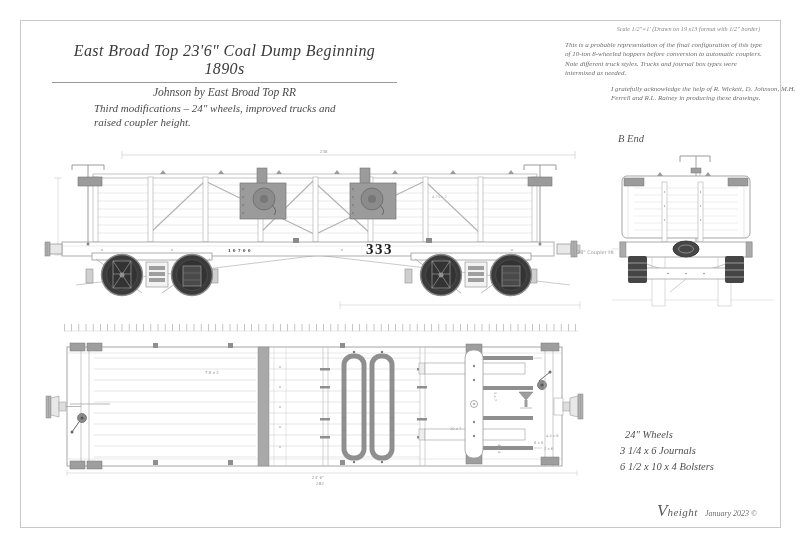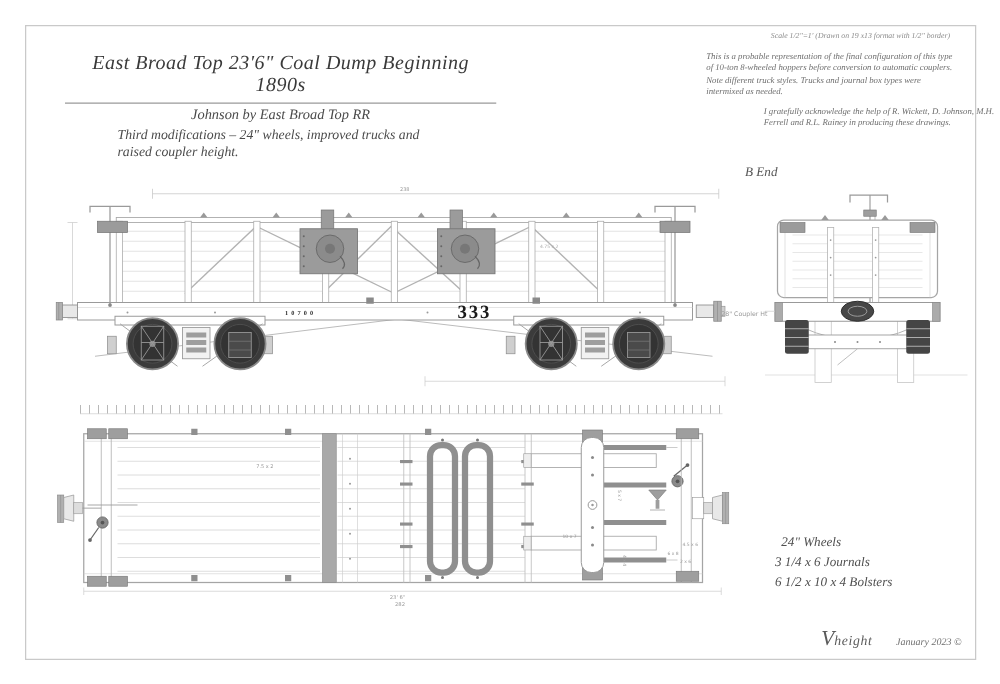--- a/index.html
+++ b/index.html
@@ -9,29 +9,29 @@
          border:1px solid #c9c9c9;pointer-events:none;}
   .abs{position:absolute;}
   .title-block{left:52px;top:42px;width:345px;text-align:center;font-style:italic;}
   .title-block h1{margin:0 0 2px 0;font-size:16px;font-weight:normal;color:#3a3a3a;
                   letter-spacing:.4px;border-bottom:1px solid #9a9a9a;padding-bottom:4px;}
   .sub{font-size:11.5px;color:#4a4a4a;margin-top:3px;}
   .mods{font-size:11px;color:#4a4a4a;text-align:left;margin:4px 0 0 42px;width:258px;line-height:1.25;}
   .scale-note{left:558px;top:25px;width:202px;text-align:right;font-size:6.2px;
               font-style:italic;color:#8a8a8a;}
   .note{left:565px;width:200px;font-size:7px;font-style:italic;color:#6e6e6e;line-height:1.33;}
-  .b-end{left:596px;top:133px;font-size:10.5px;font-style:italic;color:#555;}
+  .b-end{left:618px;top:133px;font-size:10.5px;font-style:italic;color:#555;}
   .coupler-ht{left:577px;top:249px;font-size:5px;font-family:"DejaVu Sans",sans-serif;
               color:#9a9a9a;white-space:nowrap;}
   .specs{left:620px;top:427px;font-size:10.5px;font-style:italic;color:#4f4f4f;line-height:16px;}
   .specs .s1{padding-left:5px;}
   .sig{left:657px;top:501px;font-style:italic;color:#5a5a5a;white-space:nowrap;}
   .sig .v{font-size:17px;font-weight:normal;}
   .sig .nm{font-size:11px;letter-spacing:.5px;}
-  .sig .dt{font-size:8px;margin-left:19px;color:#6e6e6e;}
+  .sig .dt{font-size:8px;margin-left:7px;color:#6e6e6e;}
   svg{display:block;font-family:"DejaVu Sans",sans-serif;}
   svg text{font-family:"DejaVu Sans",sans-serif;}
   svg text.serif{font-family:"Liberation Serif",serif;}
 </style>
 </head>
 <body>
 
 <div class="page">
   <div class="frame"></div>
 

